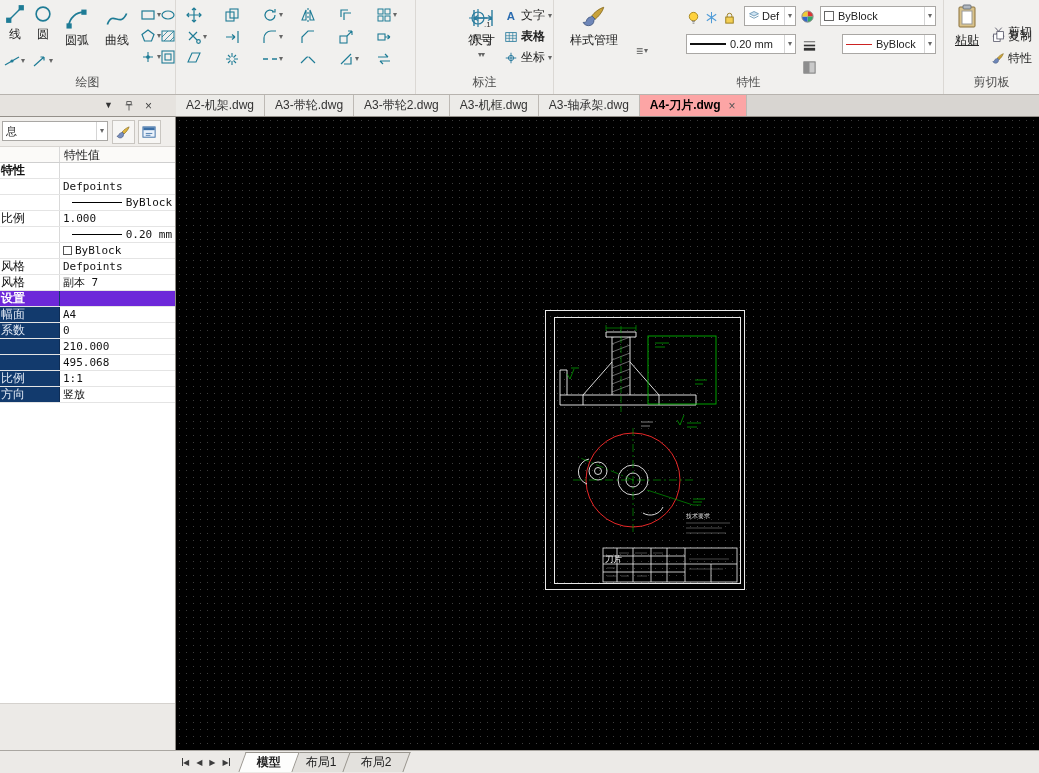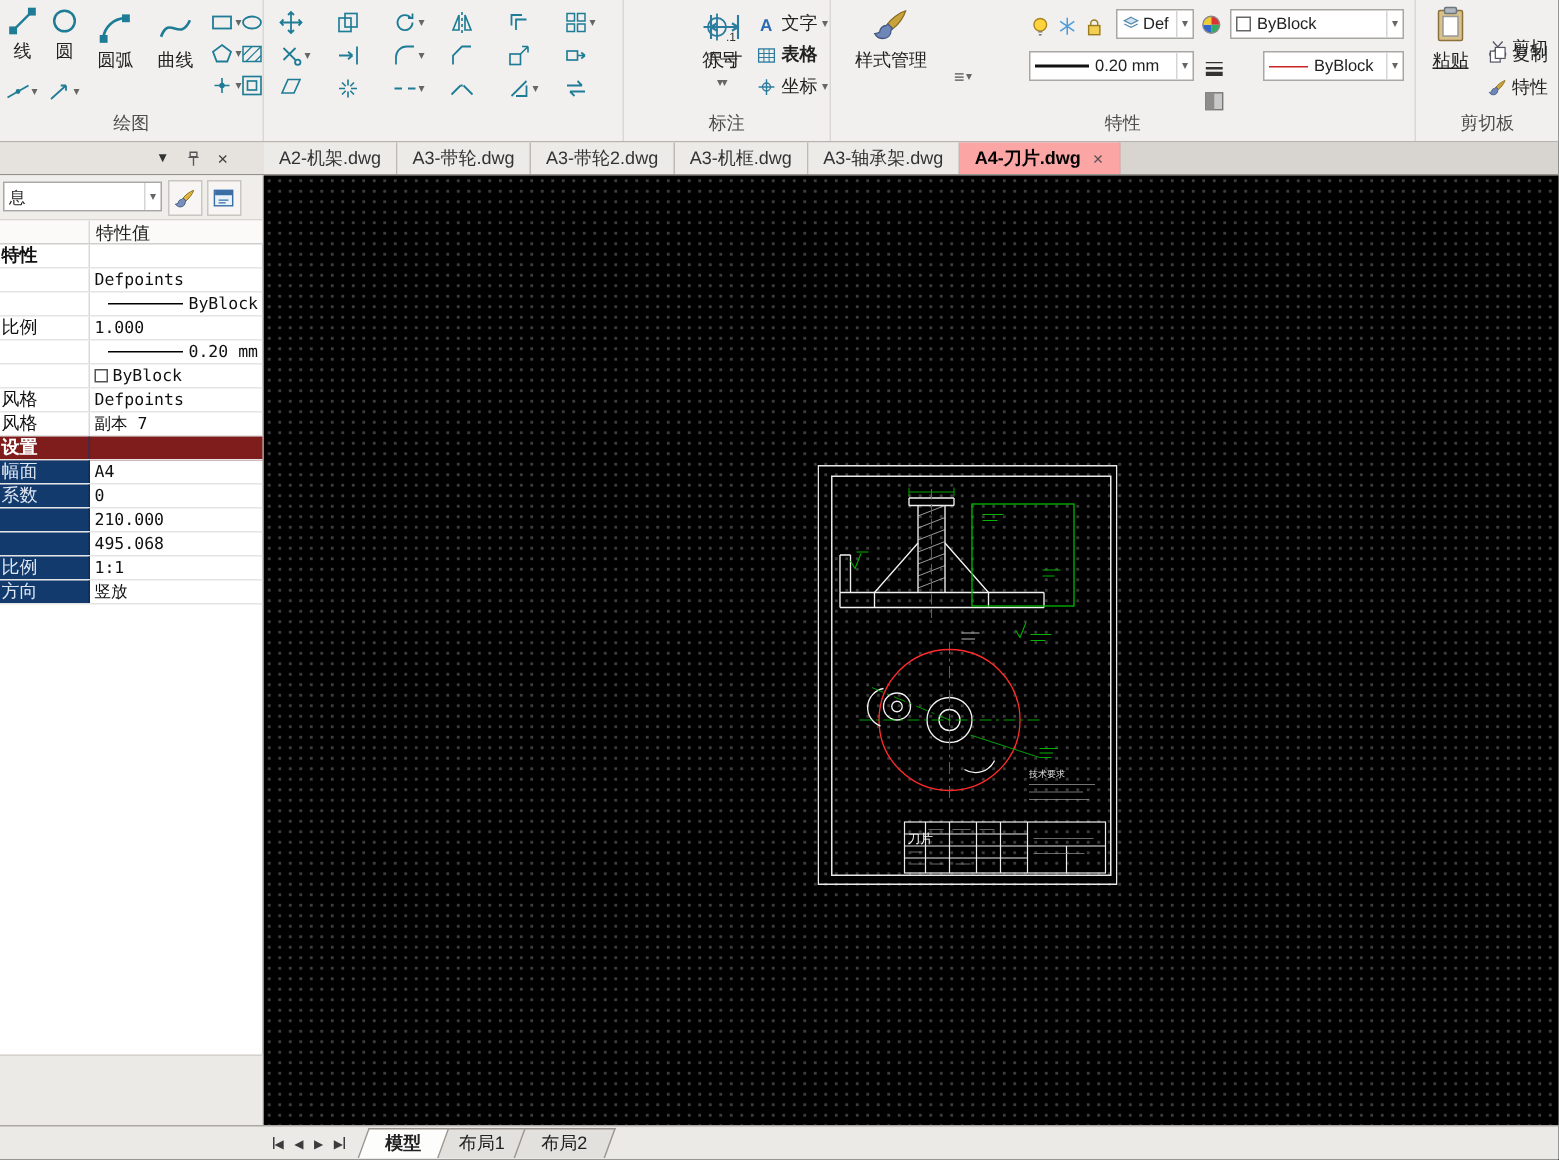--- a/index.html
+++ b/index.html
@@ -36,21 +36,21 @@
   .pbtn { position:absolute; top:3px; width:23px; height:24px; display:flex; align-items:center; justify-content:center; border:1px solid #c9c6c1; background:#f7f6f4; }
   .phead { position:absolute; left:0; top:30px; width:100%; height:16px; display:flex; background:#fbfaf8; border-bottom:1px solid #cfcfcf; font-size:12px; color:#222; }
   .phead .c1 { width:60px; border-right:1px solid #d9d9d9; }
   .phead .c2 { flex:1; padding-left:4px; }
   .ptable { position:absolute; left:0; top:46px; width:100%; }
   .prow { display:flex; height:16px; border-bottom:1px solid #e4e4e4; }
   .plabel { width:60px; border-right:1px solid #d9d9d9; padding-left:1px; display:flex; align-items:center; font-size:12px; color:#111; overflow:hidden; white-space:nowrap; }
   .pvalue { flex:1; padding-left:3px; display:flex; align-items:center; font-family:"DejaVu Sans Mono","Liberation Mono",monospace; font-size:11px; color:#111; white-space:nowrap; overflow:hidden; }
   .pvalue.right { justify-content:flex-end; padding-right:3px; }
   .prow.section .plabel { font-weight:bold; }
-  .prow.sectiondark { background:#7f1d1d; }
+  .prow.sectiondark { background:#6d28d9; }
   .prow.sectiondark .plabel { color:#fff; font-weight:bold; border-right-color:#123a6d; }
   .prow.darklab .plabel { background:#123a6d; color:#dfe7f3; border-right-color:#0d2c55; }
   .line-sample { display:inline-block; width:50px; border-top:1px solid #000; margin-right:4px; }
   .sw-small { display:inline-block; width:9px; height:9px; border:1px solid #555; background:#fff; margin-right:3px; }
   .pal-gray { position:absolute; left:0; top:586px; width:100%; height:47px; background:#eceae7; border-top:1px solid #d5d2ce; }
 
   
   .canvas { position:absolute; left:176px; top:117px; width:863px; height:633px; background-color:#000;
             background-image:radial-gradient(#3c3c3c 0.9px, transparent 1px); background-size:7px 7px; }
   .paper { position:absolute; left:369px; top:193px; width:200px; height:280px; }

